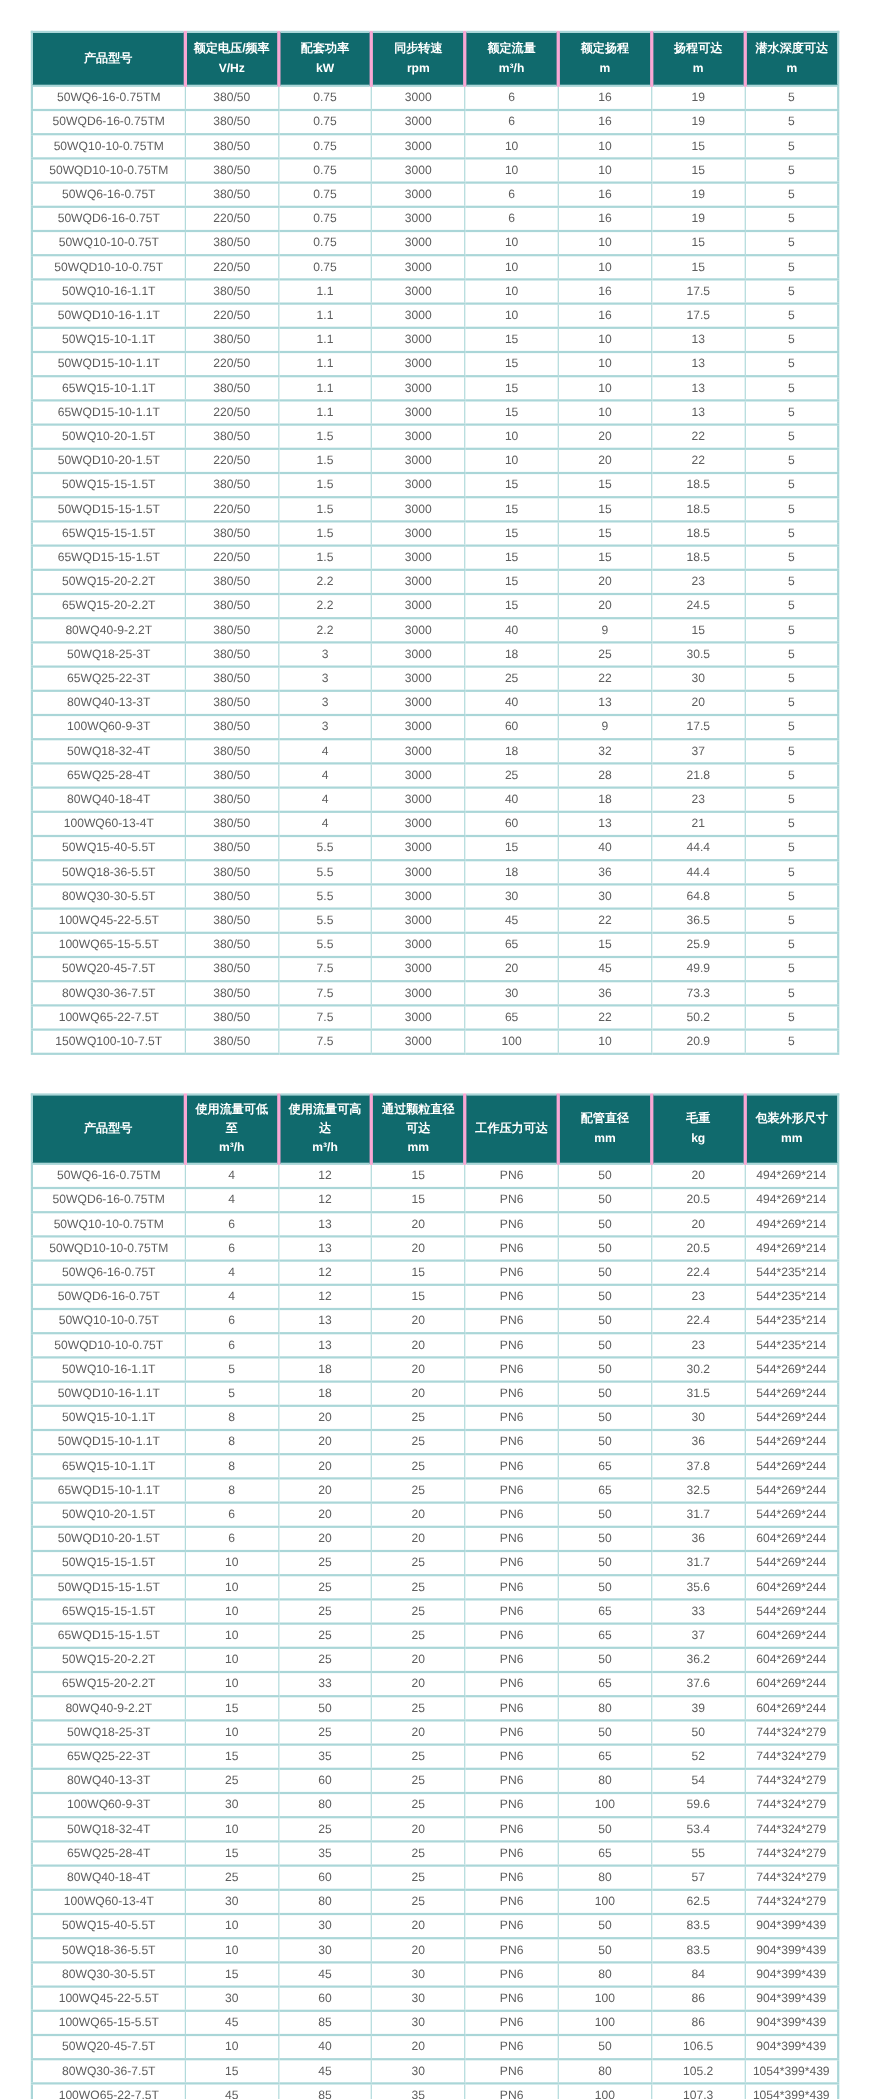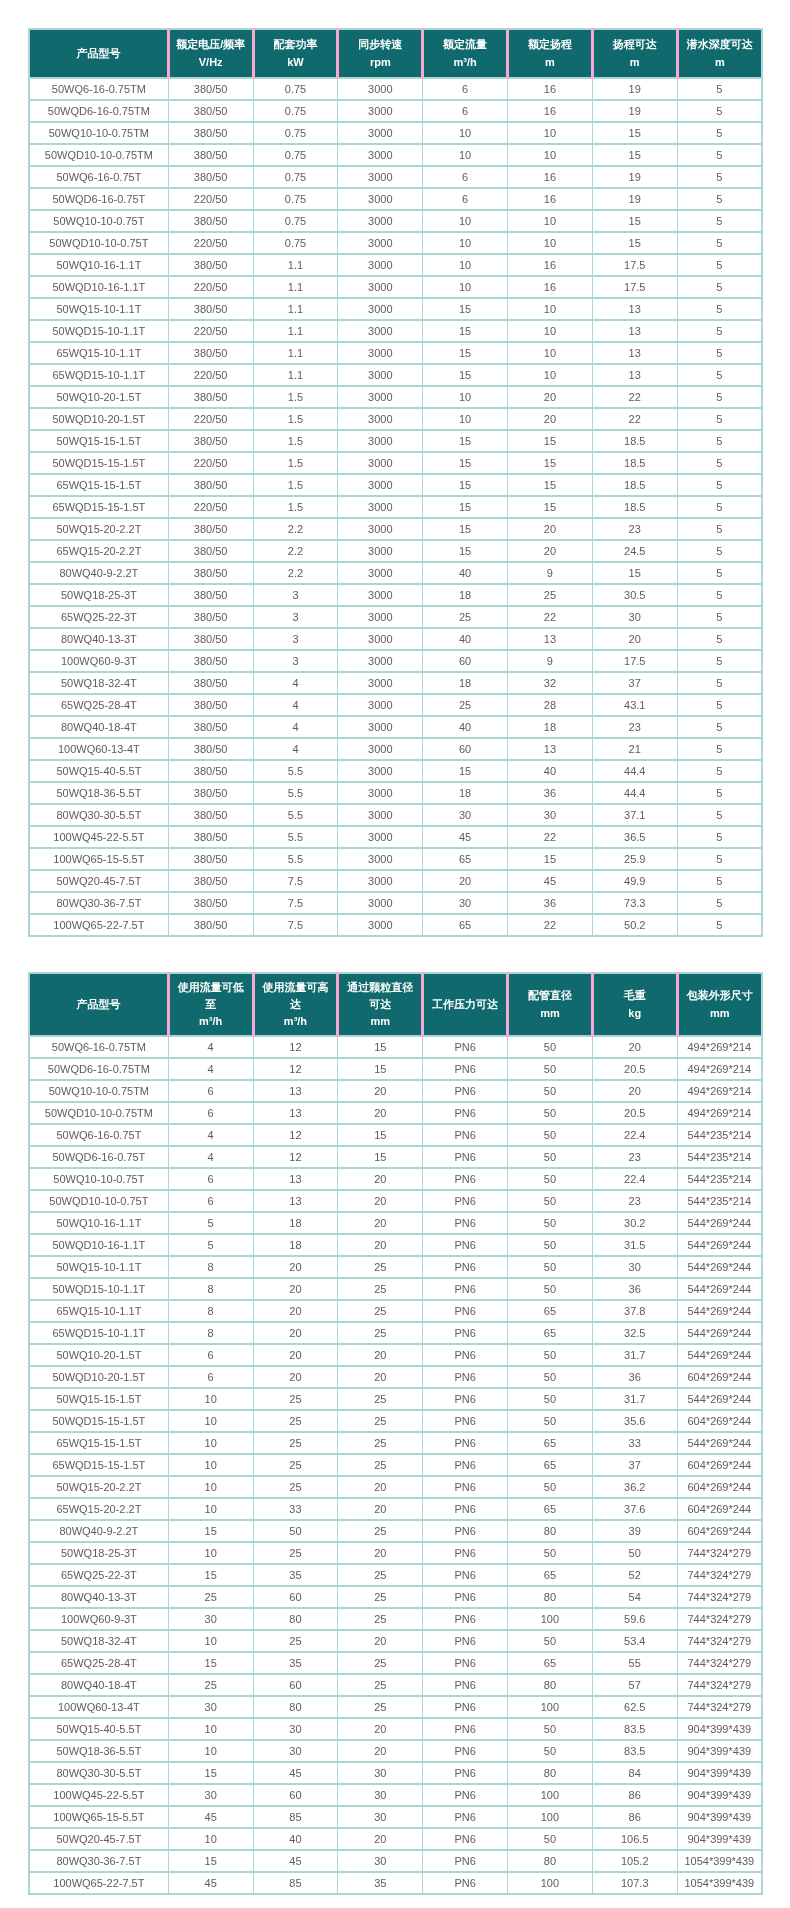--- a/index.html
+++ b/index.html
@@ -388,21 +388,21 @@
         <td>37</td>
         <td>5</td>
       </tr>
       <tr>
         <td>65WQ25-28-4T</td>
         <td>380/50</td>
         <td>4</td>
         <td>3000</td>
         <td>25</td>
         <td>28</td>
-        <td>43.1</td>
+        <td>21.8</td>
         <td>5</td>
       </tr>
       <tr>
         <td>80WQ40-18-4T</td>
         <td>380/50</td>
         <td>4</td>
         <td>3000</td>
         <td>40</td>
         <td>18</td>
         <td>23</td>
@@ -438,21 +438,21 @@
         <td>44.4</td>
         <td>5</td>
       </tr>
       <tr>
         <td>80WQ30-30-5.5T</td>
         <td>380/50</td>
         <td>5.5</td>
         <td>3000</td>
         <td>30</td>
         <td>30</td>
-        <td>37.1</td>
+        <td>64.8</td>
         <td>5</td>
       </tr>
       <tr>
         <td>100WQ45-22-5.5T</td>
         <td>380/50</td>
         <td>5.5</td>
         <td>3000</td>
         <td>45</td>
         <td>22</td>
         <td>36.5</td>
@@ -489,20 +489,30 @@
         <td>5</td>
       </tr>
       <tr>
         <td>100WQ65-22-7.5T</td>
         <td>380/50</td>
         <td>7.5</td>
         <td>3000</td>
         <td>65</td>
         <td>22</td>
         <td>50.2</td>
+        <td>5</td>
+      </tr>
+      <tr>
+        <td>150WQ100-10-7.5T</td>
+        <td>380/50</td>
+        <td>7.5</td>
+        <td>3000</td>
+        <td>100</td>
+        <td>10</td>
+        <td>20.9</td>
         <td>5</td>
       </tr>
     </tbody>
 </table>
 
 <div class="table-gap"></div>
 
 <table class="spec-table t2" id="table2">
   <colgroup>
       <col class="c-model">

